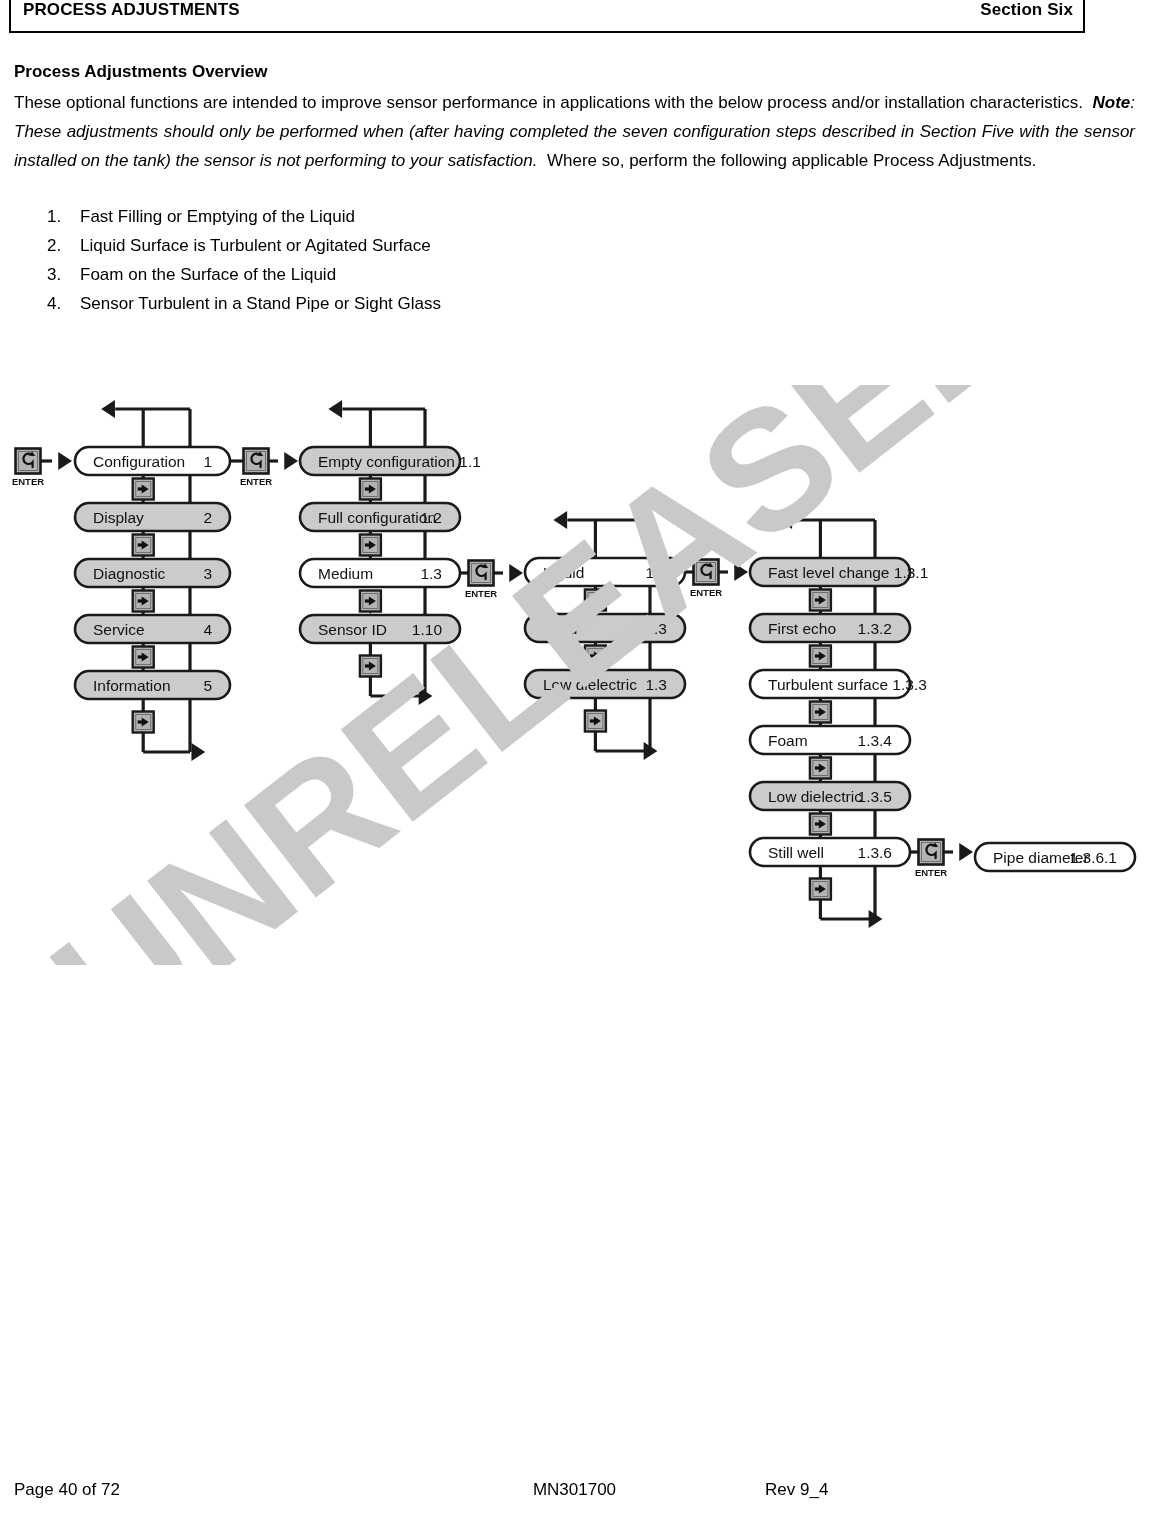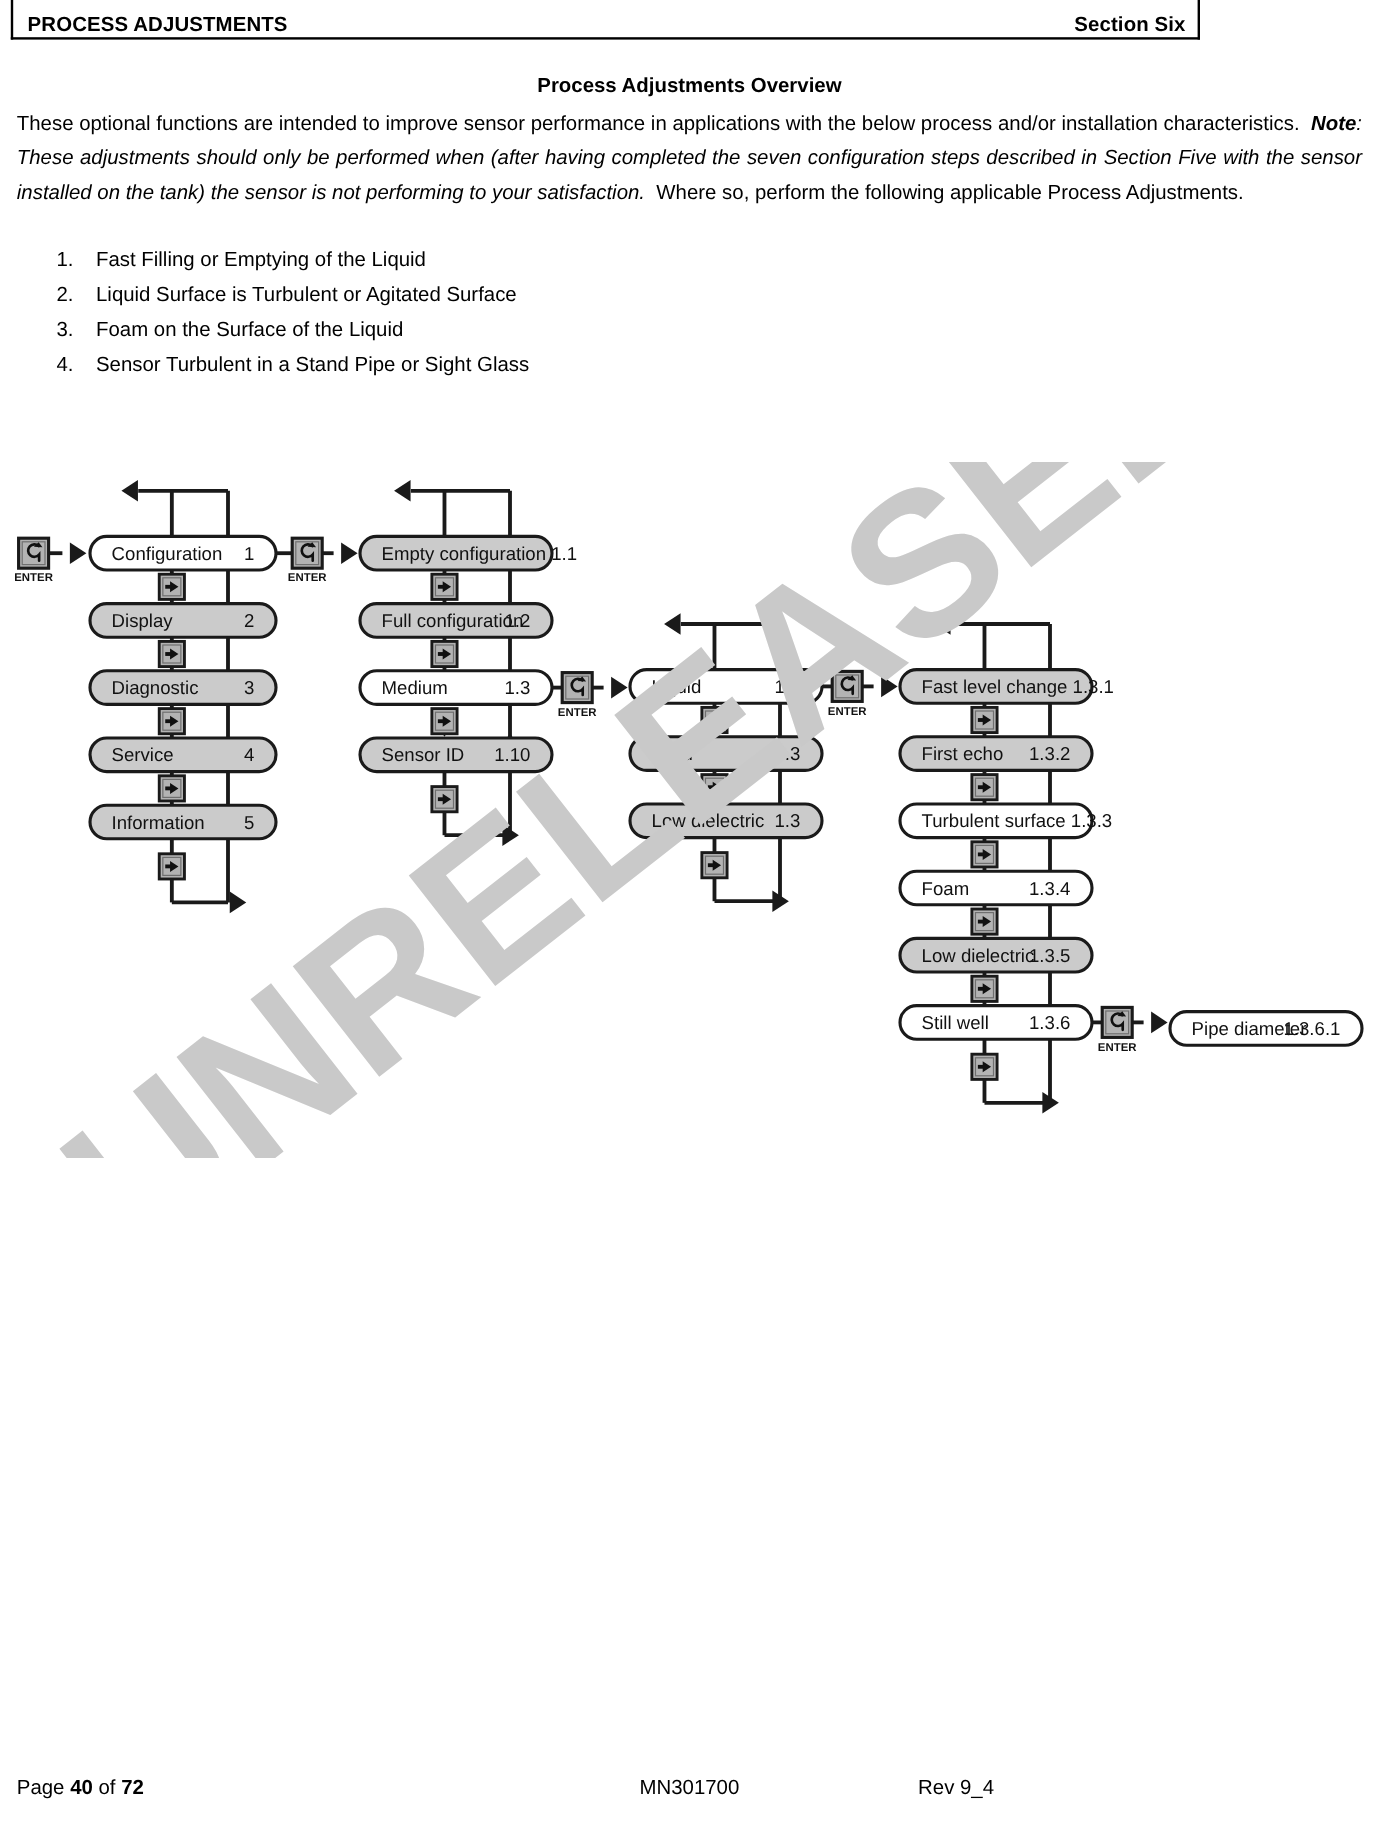--- a/index.html
+++ b/index.html
@@ -10,26 +10,26 @@
     font-family: "Liberation Sans", sans-serif;
     color: #000000;
     position: relative;
     overflow: hidden;
   }
 
   
   .page-header {
     position: absolute;
     left: 9px; top: 0px;
-    width: 991px; height: 33px;
+    width: 1076px; height: 33px;
     border-left: 2px solid #000;
     border-right: 2px solid #000;
     border-bottom: 2px solid #000;
     display: flex;
-    align-items: flex-end;
+    align-items: flex-start;
     justify-content: space-between;
     padding: 0 10px 0 12px;
   }
   .page-header .h-left,
   .page-header .h-right {
     font-size: 17px;
     font-weight: bold;
     letter-spacing: 0.1px;
     white-space: nowrap;
   }
@@ -38,21 +38,20 @@
   .content {
     position: absolute;
     left: 14px; top: 46px;
     width: 1121px;
   }
   h2.section-title {
     font-size: 17px;
     font-weight: bold;
     margin: 15px 0 4px 0;
     line-height: 1.35;
-    text-align: center;
   }
   p.para {
     font-size: 17px;
     line-height: 1.72;
     margin: 0;
     text-align: justify;
     text-justify: inter-word;
   }
   .note-lead { font-weight: bold; font-style: italic; }
   .ital { font-style: italic; }
@@ -85,21 +84,21 @@
     position: absolute;
     left: 14px; bottom: 22px;
     width: 1121px;
     display: flex;
     align-items: baseline;
     font-size: 17px;
   }
   .foot-left { flex: 0 0 33%; text-align: left; white-space: nowrap; }
   .foot-mid  { flex: 0 0 34%; text-align: center; white-space: nowrap; }
   .foot-right{ flex: 0 0 33%; text-align: left; white-space: nowrap; }
-  .b { font-weight: bold; }
+  .b { font-weight: normal; }
 </style>
 </head>
 <body>
 
 <div class="page-header">
   <span class="h-left">PROCESS ADJUSTMENTS</span>
   <span class="h-right">Section Six</span>
 </div>
 
 <div class="content">

